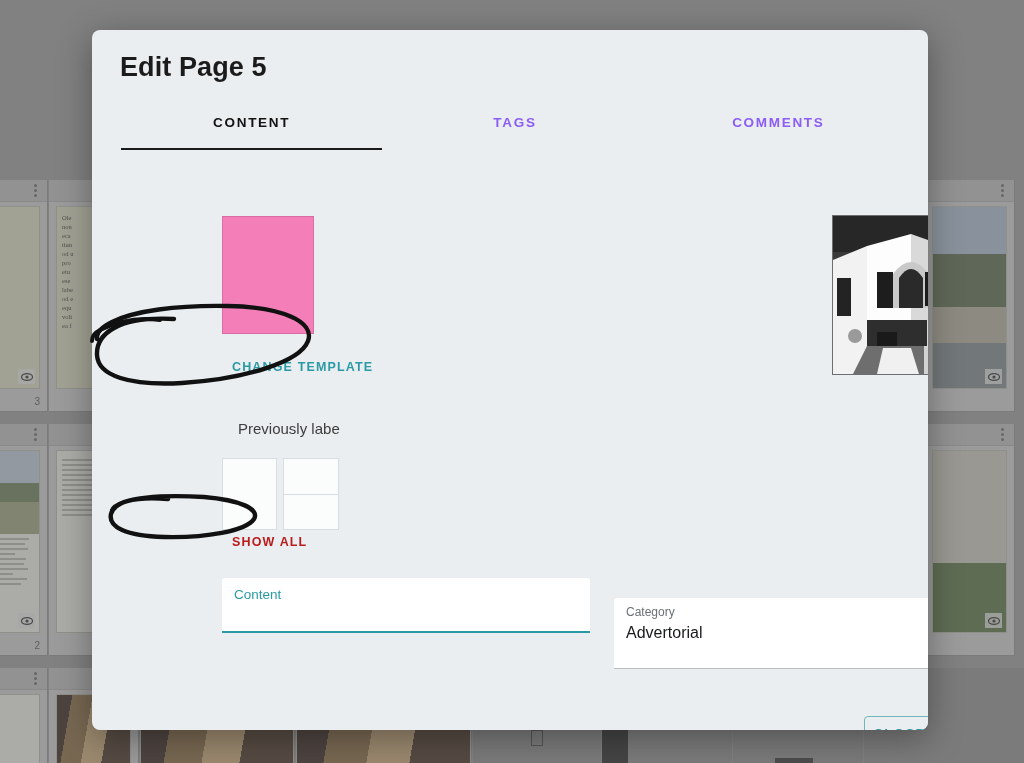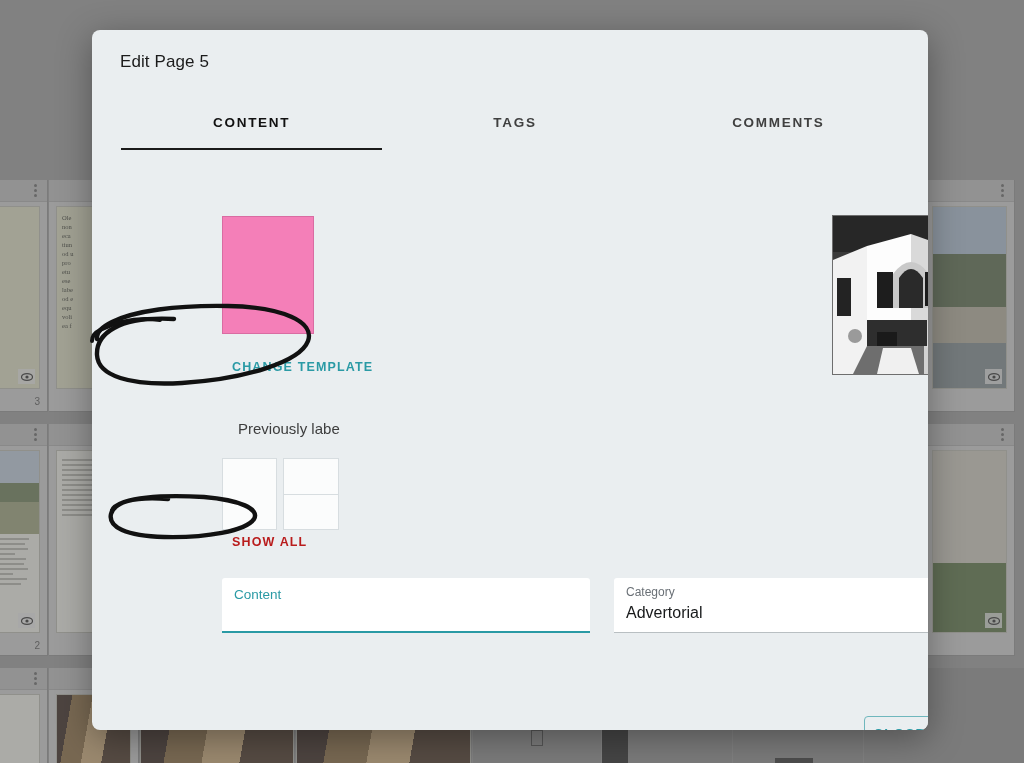--- a/index.html
+++ b/index.html
@@ -94,35 +94,35 @@
     position: absolute;
     left: 92px; top: 30px;
     width: 836px; height: 700px;
     background: #eaeef0;
     border-radius: 8px;
     box-shadow: 0 8px 34px rgba(0,0,0,.35);
     overflow: hidden;
   }
   #modal-title {
     position: absolute; left: 28px; top: 22px;
-    font-size: 17px; color: #1b1b1b; font-weight: 400;
+    font-size: 27px; color: #1b1b1b; font-weight: 700;
     letter-spacing: .1px;
   }
   
   #tabs {
     position: absolute; left: 28px; top: 85px; width: 790px;
     display: flex;
   }
   .tab {
     flex: 1 1 0;
     text-align: center;
     font-size: 13.5px;
     letter-spacing: 1.7px;
     font-weight: 700;
-    color: #404040;
+    color: #8b5cf6;
     padding-bottom: 20px;
     cursor: pointer;
     position: relative;
   }
   .tab.active { color: #111; }
   .tab.active::after {
     content: ""; position: absolute;
     left: 1px; right: 1px; bottom: 0; height: 2px;
     background: #1a1a1a;
   }
@@ -187,21 +187,21 @@
   }
   #content-field { left: 130px; top: 548px; width: 368px; height: 55px; }
   #content-field .underline {
     position: absolute; left: 0; right: 0; bottom: 0;
     height: 2px; background: #2a9aa5;
   }
   #content-field .lbl {
     position: absolute; left: 12px; top: 9px;
     font-size: 13.5px; color: #2a9aa5;
   }
-  #cat-field { left: 522px; top: 548px; width: 369px; height: 55px; }
+  #cat-field { left: 522px; top: 568px; width: 369px; height: 71px; }
   #cat-field .underline {
     position: absolute; left: 0; right: 0; bottom: 0;
     height: 1px; background: #b9bfc2;
   }
   #cat-field .lbl {
     position: absolute; left: 12px; top: 7px;
     font-size: 12px; color: #6a7076;
   }
   #cat-field .val {
     position: absolute; left: 12px; top: 26px;

